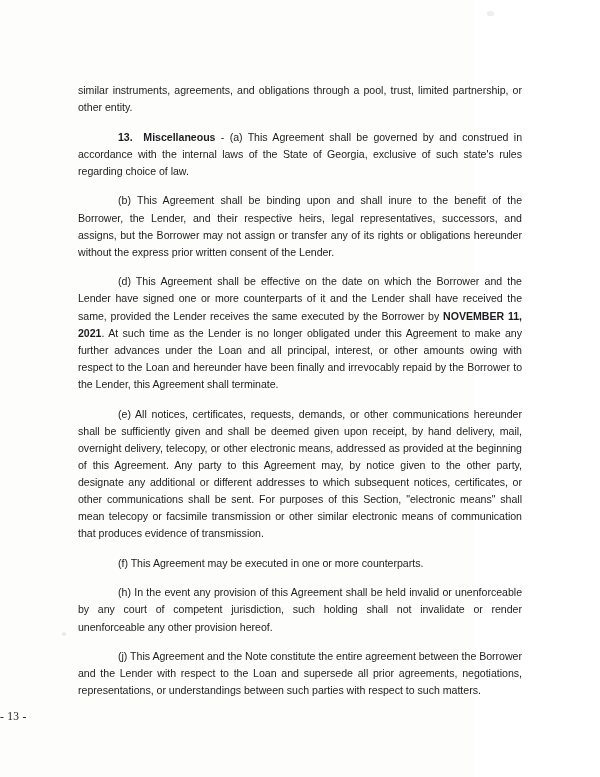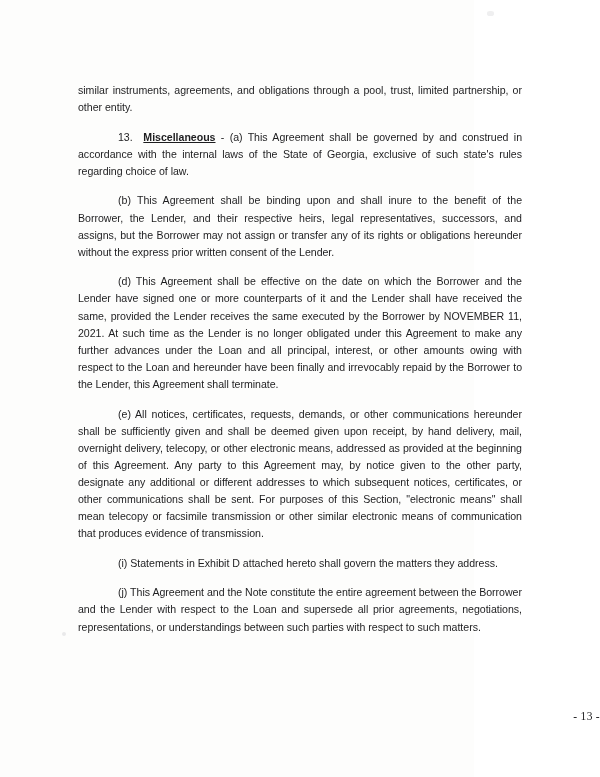--- a/index.html
+++ b/index.html
@@ -63,35 +63,34 @@
 
   p.indent {
     text-indent: 40px;
   }
 
   p.noindent {
     text-indent: 0;
   }
 
   .bold {
-    font-weight: normal;
+    font-weight: bold;
   }
 
   .bold-underline {
     font-weight: bold;
-    text-decoration: underline;
     text-underline-offset: 1px;
   }
 
   #pagenum {
     position: absolute;
     left: 0;
     top: 710px;
     width: 600px;
-    text-align: right;
+    text-align: left;
     font-family: "Liberation Serif", serif;
     font-size: 11.5px;
     color: #1d1d1f;
     letter-spacing: .3px;
   }
 </style>
 </head>
 <body>
 
 <div id="page">
@@ -105,24 +104,25 @@
 
     <p class="indent"><span class="bold">13.</span><span>&nbsp;&nbsp;</span><span class="bold-underline">Miscellaneous</span><span> - (a) This Agreement shall be governed by and construed in accordance with the internal laws of the State of Georgia, exclusive of such state's rules regarding choice of law.</span></p>
 
     <p class="indent">(b)  This Agreement shall be binding upon and shall inure to the benefit of the Borrower, the Lender, and their respective heirs, legal representatives, successors, and assigns, but the Borrower may not assign or transfer any of its rights or obligations hereunder without the express prior written consent of the Lender.</p>
 
 
     <p class="indent"><span>(d)  This Agreement shall be effective on the date on which the Borrower and the Lender have signed one or more counterparts of it and the Lender shall have received the same, provided the Lender receives the same executed by the Borrower by </span><span class="bold">NOVEMBER 11, 2021</span><span>.  At such time as the Lender is no longer obligated under this Agreement to make any further advances under the Loan and all principal, interest, or other amounts owing with respect to the Loan and hereunder have been finally and irrevocably repaid by the Borrower to the Lender, this Agreement shall terminate.</span></p>
 
     <p class="indent">(e)  All notices, certificates, requests, demands, or other communications hereunder shall be sufficiently given and shall be deemed given upon receipt, by hand delivery, mail, overnight delivery, telecopy, or other electronic means, addressed as provided at the beginning of this Agreement.  Any party to this Agreement may, by notice given to the other party, designate any additional or different addresses to which subsequent notices, certificates, or other communications shall be sent.  For purposes of this Section, "electronic means" shall mean telecopy or facsimile transmission or other similar electronic means of communication that produces evidence of transmission.</p>
 
+    <p class="indent">(f)   This Agreement may be executed in one or more counterparts.</p>
 
 
+    <p class="indent">(h)  In the event any provision of this Agreement shall be held invalid or unenforceable by any court of competent jurisdiction, such holding shall not invalidate or render unenforceable any other provision hereof.</p>
 
-    <p class="indent">(i)   Statements in Exhibit D attached hereto shall govern the matters they address.</p>
 
     <p class="indent">(j)   This Agreement and the Note constitute the entire agreement between the Borrower and the Lender with respect to the Loan and supersede all prior agreements, negotiations, representations, or understandings between such parties with respect to such matters.</p>
 
   </div>
 
   <div id="pagenum">- 13 -</div>
 
 </div>
 
 </body></html>

